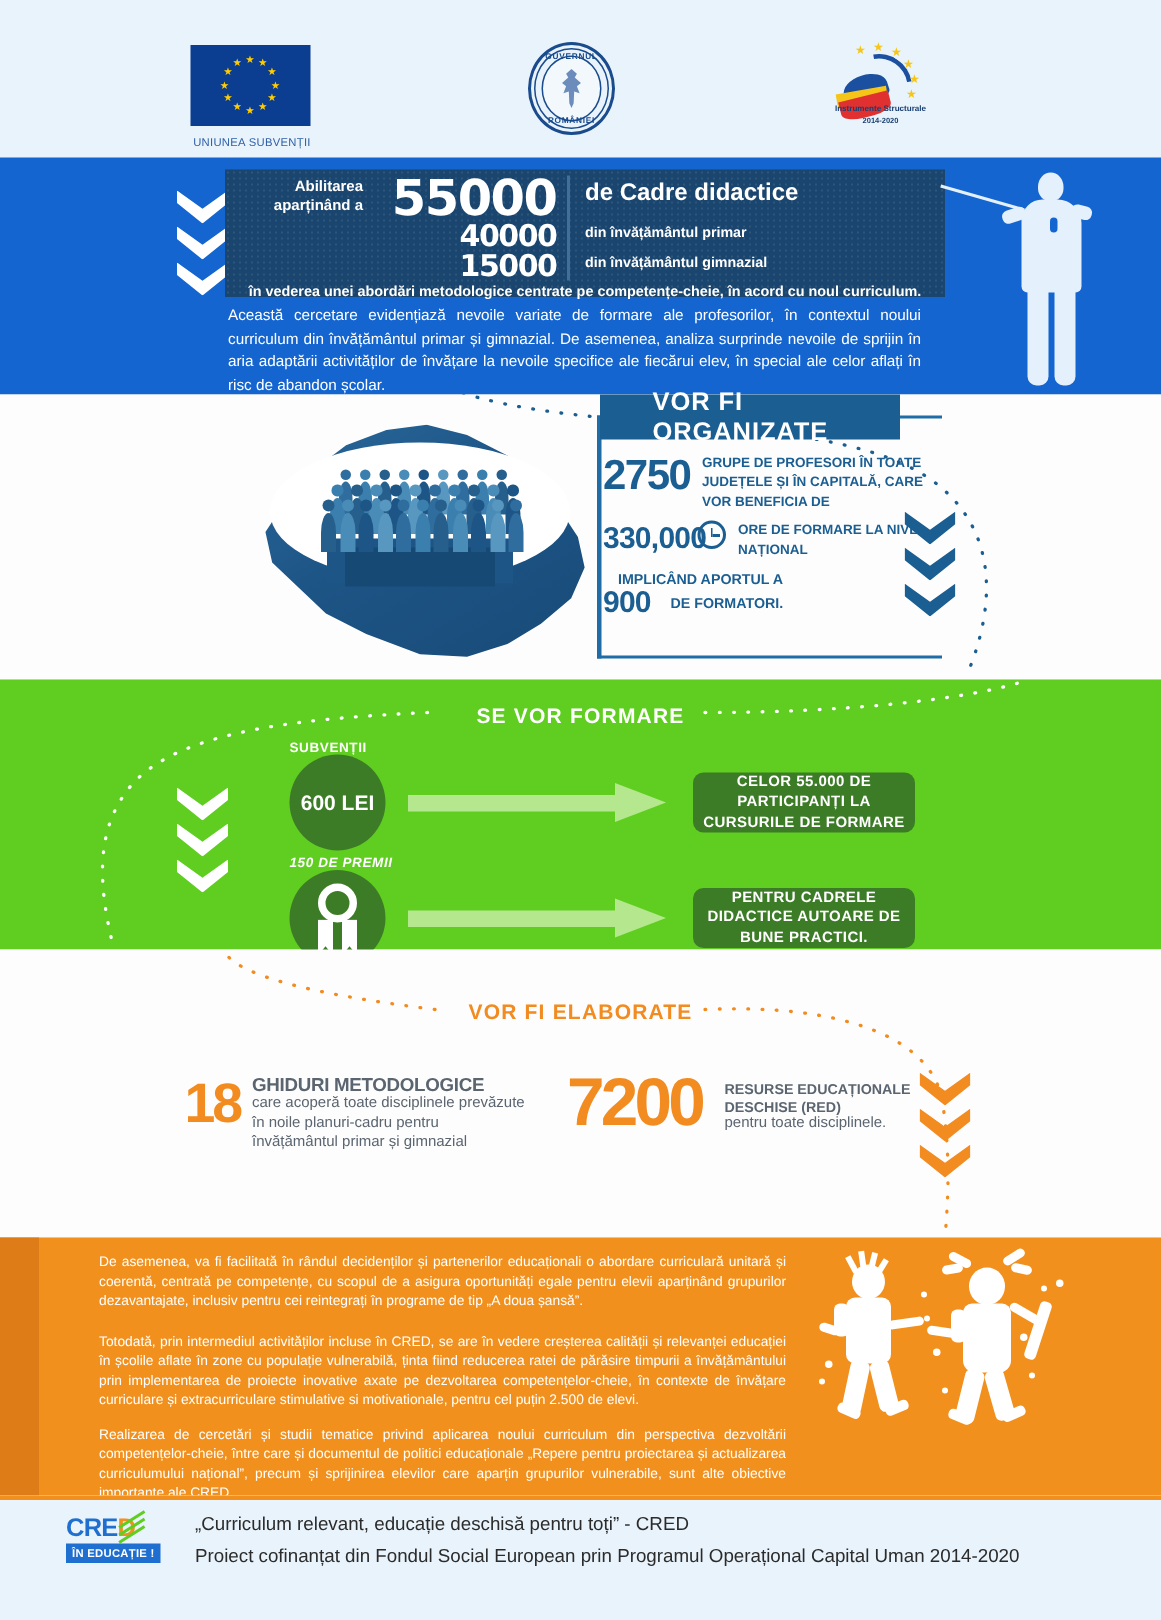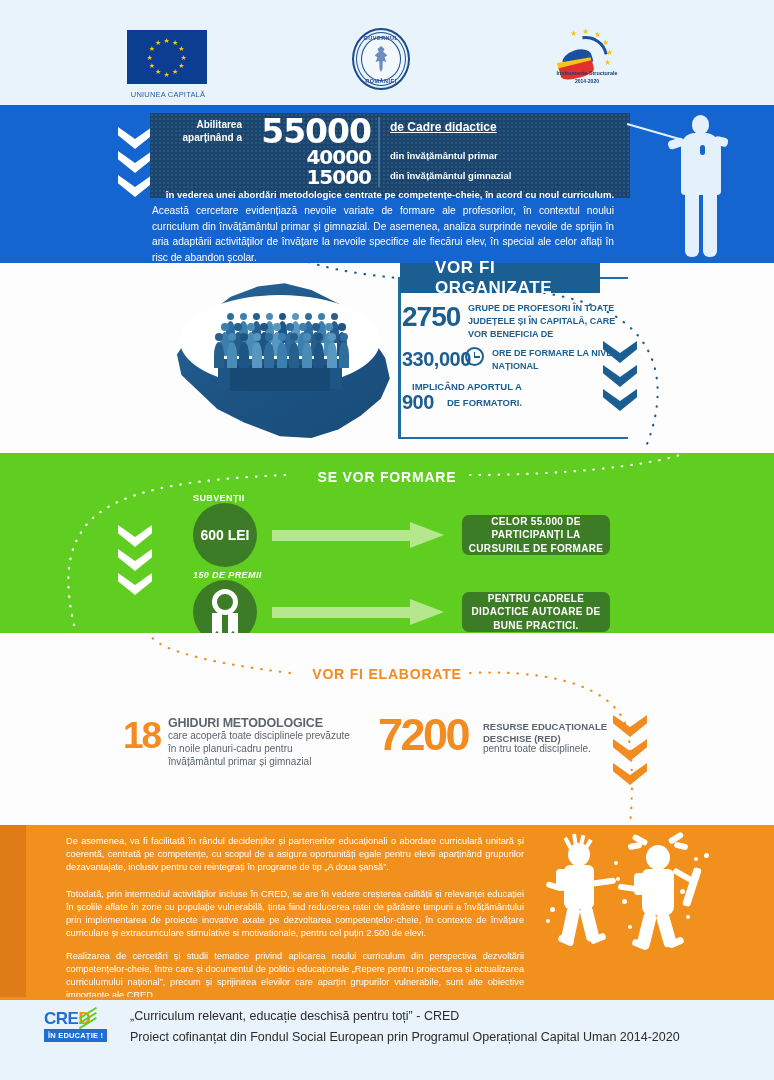--- a/index.html
+++ b/index.html
@@ -55,21 +55,21 @@
   .dot-pat { background-image:radial-gradient(rgba(255,255,255,.09) 1px, transparent 1px);
              background-size:4px 4px; }
   .lbl-abil { position:absolute; left:10px; top:6px; width:82px; text-align:right;
               color:#fff; font-size:10px; font-weight:bold; line-height:1.25; }
   .num-big { position:absolute; color:#fff; font-weight:bold; font-family:"DejaVu Sans", sans-serif;
              letter-spacing:-1px; text-align:right; }
   .n55 { left:95px; top:2px; width:126px; font-size:33px; line-height:33px; }
   .n40 { left:95px; top:34px; width:126px; font-size:20px; line-height:20px; }
   .n15 { left:95px; top:54px; width:126px; font-size:20px; line-height:20px; }
   .vbar { position:absolute; left:228px; top:4px; width:2px; height:70px; background:#3f7099; }
-  .t-cadre { position:absolute; left:240px; top:7px; color:#fff; font-size:12px; font-weight:bold;text-decoration:underline; }
+  .t-cadre { position:absolute; left:240px; top:7px; color:#fff; font-size:16px; font-weight:bold; }
   .t-prim { position:absolute; left:240px; top:37px; color:#fff; font-size:9.5px; font-weight:bold; }
   .t-gimn { position:absolute; left:240px; top:57px; color:#fff; font-size:9.5px; font-weight:bold; }
   .t-vedere { position:absolute; left:0px; top:76px; width:480px; text-align:center;
               color:#fff; font-size:9.6px; font-weight:bold; }
 
   .blue-para { position:absolute; left:152px; top:98px; width:462px;
                color:#fff; font-size:10.2px; line-height:1.52; text-align:justify; }
 
   .teacher { position:absolute; right:28px; top:8px; width:76px; height:148px; }
   .tc-head { position:absolute; left:22px; top:2px; width:17px; height:19px; background:#e4f0fb; border-radius:50% 50% 45% 45%; }
@@ -200,21 +200,21 @@
           <div class="eu-star" style="left: 51.2224px; top: 32px;">★</div>
           <div class="eu-star" style="left: 45px; top: 38.2224px;">★</div>
           <div class="eu-star" style="left: 36.5px; top: 40.5px;">★</div>
           <div class="eu-star" style="left: 28px; top: 38.2224px;">★</div>
           <div class="eu-star" style="left: 21.7776px; top: 32px;">★</div>
           <div class="eu-star" style="left: 19.5px; top: 23.5px;">★</div>
           <div class="eu-star" style="left: 21.7776px; top: 15px;">★</div>
           <div class="eu-star" style="left: 28px; top: 8.77757px;">★</div>
         </div>
     </div>
-    <div class="eu-label">UNIUNEA CAPITALĂ</div>
+    <div class="eu-label">UNIUNEA SUBVENȚII</div>
 
     <div class="gov-seal">
       <div class="ring1"></div>
         <div class="ring2"></div>
         <div class="ring3"></div>
       <div class="eagle"></div>
       <div class="txt-top">GUVERNUL</div>
       <div class="txt-bot">ROMÂNIEI</div>
     </div>
 

